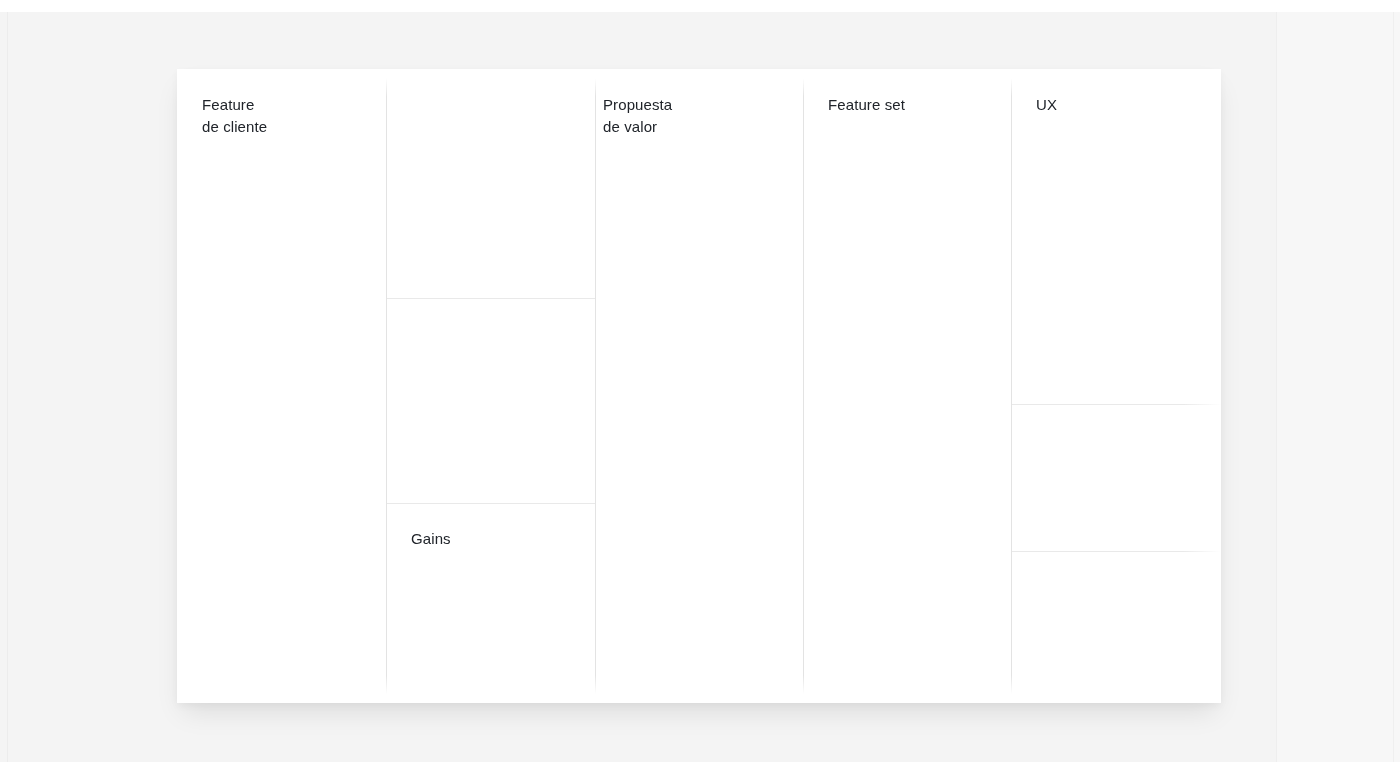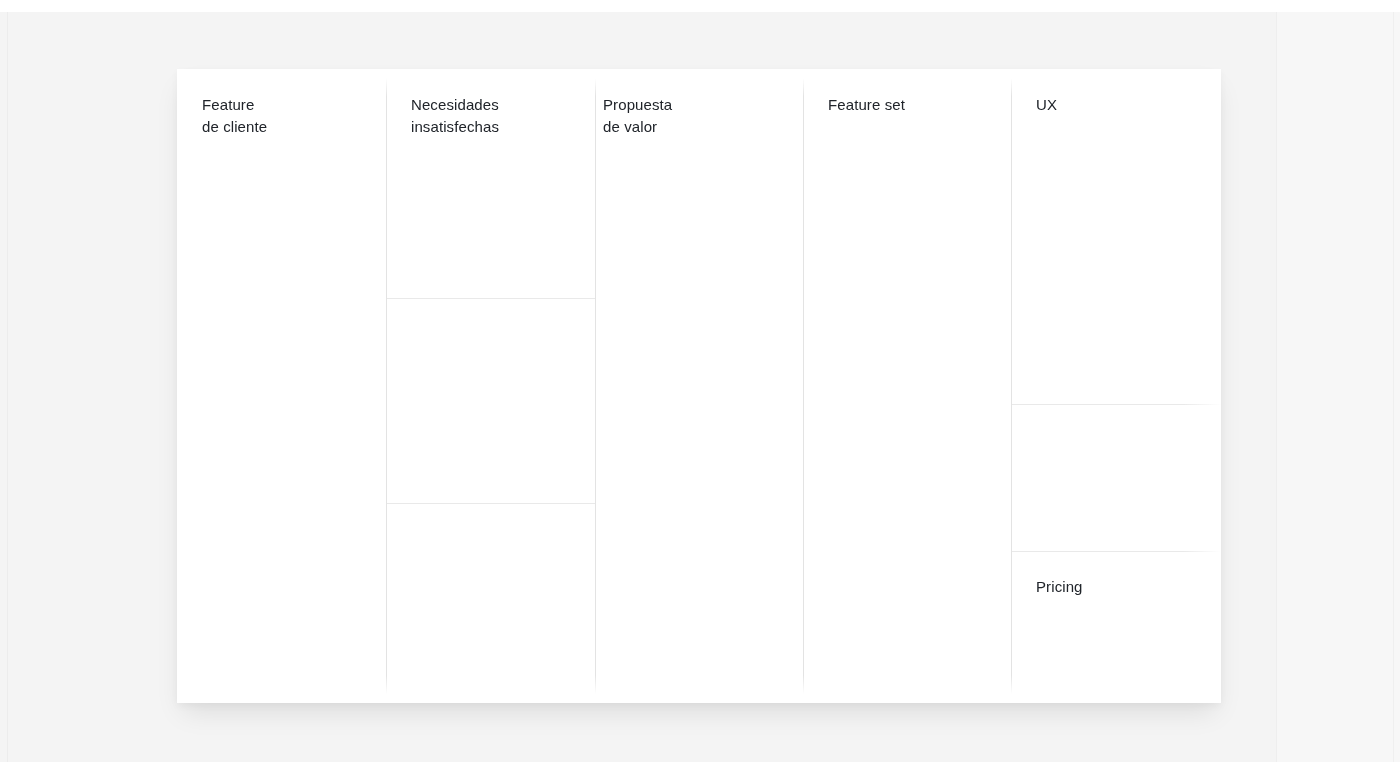--- a/index.html
+++ b/index.html
@@ -112,39 +112,35 @@
   <div class="guide g2"></div>
   <div class="guide g3"></div>
 
   <div class="board" id="board">
 
   <div class="cell" style="left: 0px; top: 0px; width: 209px; height: 634px;">
         <div class="cell-label" style="position: absolute; left: 25px; top: 25px;">Feature
 de cliente</div>
       </div>
       <div class="vdiv" style="left: 209px;"></div>
-      <div class="cell" style="left: 209px; top: 0px; width: 209px; height: 229px;">
-        <div class="cell-label" style="position: absolute; left: 25px; top: 25px;">Necesidades
-insatisfechas</div>
-      </div>
       <div class="hdiv" style="left: 210px; top: 229px; width: 208px;"></div>
       <div class="hdiv" style="left: 210px; top: 434px; width: 208px;"></div>
+      <div class="cell" style="left: 209px; top: 434px; width: 209px; height: 200px;">
+        <div class="cell-label" style="position: absolute; left: 25px; top: 25px;">Gains</div>
+      </div>
       <div class="vdiv" style="left: 418px;"></div>
       <div class="cell" style="left: 418px; top: 0px; width: 208px; height: 634px;">
         <div class="cell-label" style="position: absolute; left: 8px; top: 25px;">Propuesta
 de valor</div>
       </div>
       <div class="vdiv" style="left: 626px;"></div>
       <div class="cell" style="left: 626px; top: 0px; width: 208px; height: 634px;">
         <div class="cell-label" style="position: absolute; left: 25px; top: 25px;">Feature set</div>
       </div>
       <div class="vdiv" style="left: 834px;"></div>
       <div class="cell" style="left: 834px; top: 0px; width: 210px; height: 335px;">
         <div class="cell-label" style="position: absolute; left: 25px; top: 25px;">UX</div>
       </div>
       <div class="hdiv fade-right" style="left: 835px; top: 335px; width: 209px;"></div>
       <div class="hdiv fade-right" style="left: 835px; top: 482px; width: 209px;"></div>
-      <div class="cell" style="left: 834px; top: 482px; width: 210px; height: 152px;">
-        <div class="cell-label" style="position: absolute; left: 25px; top: 25px;">Pricing</div>
-      </div>
     </div>
 
 </div>
 
 </body></html>

